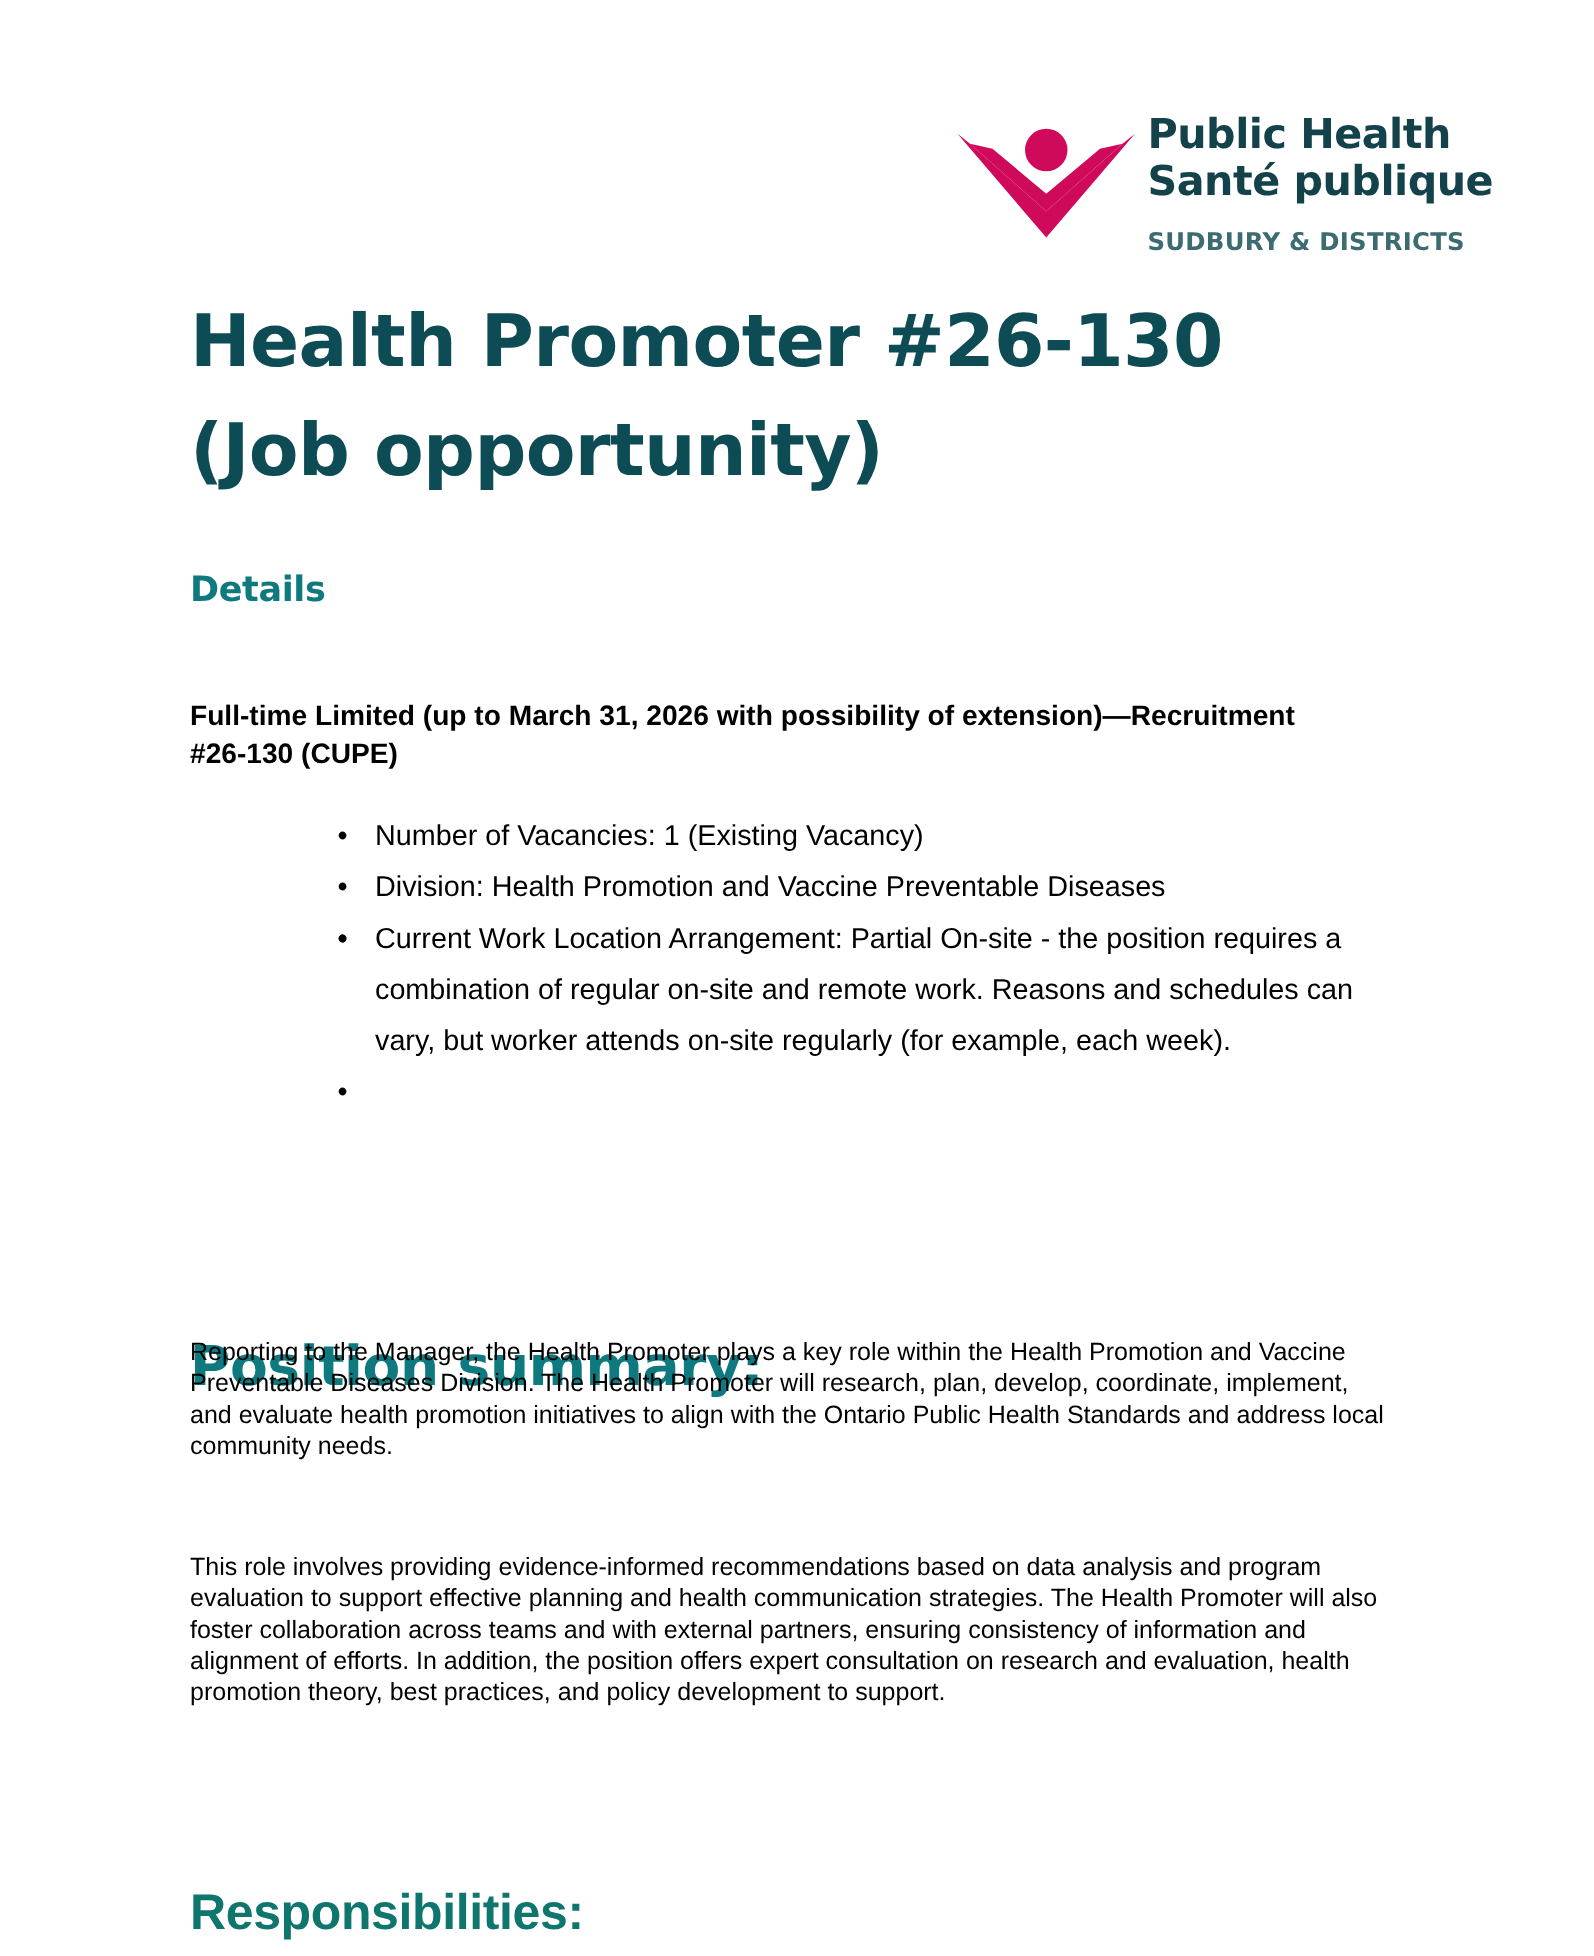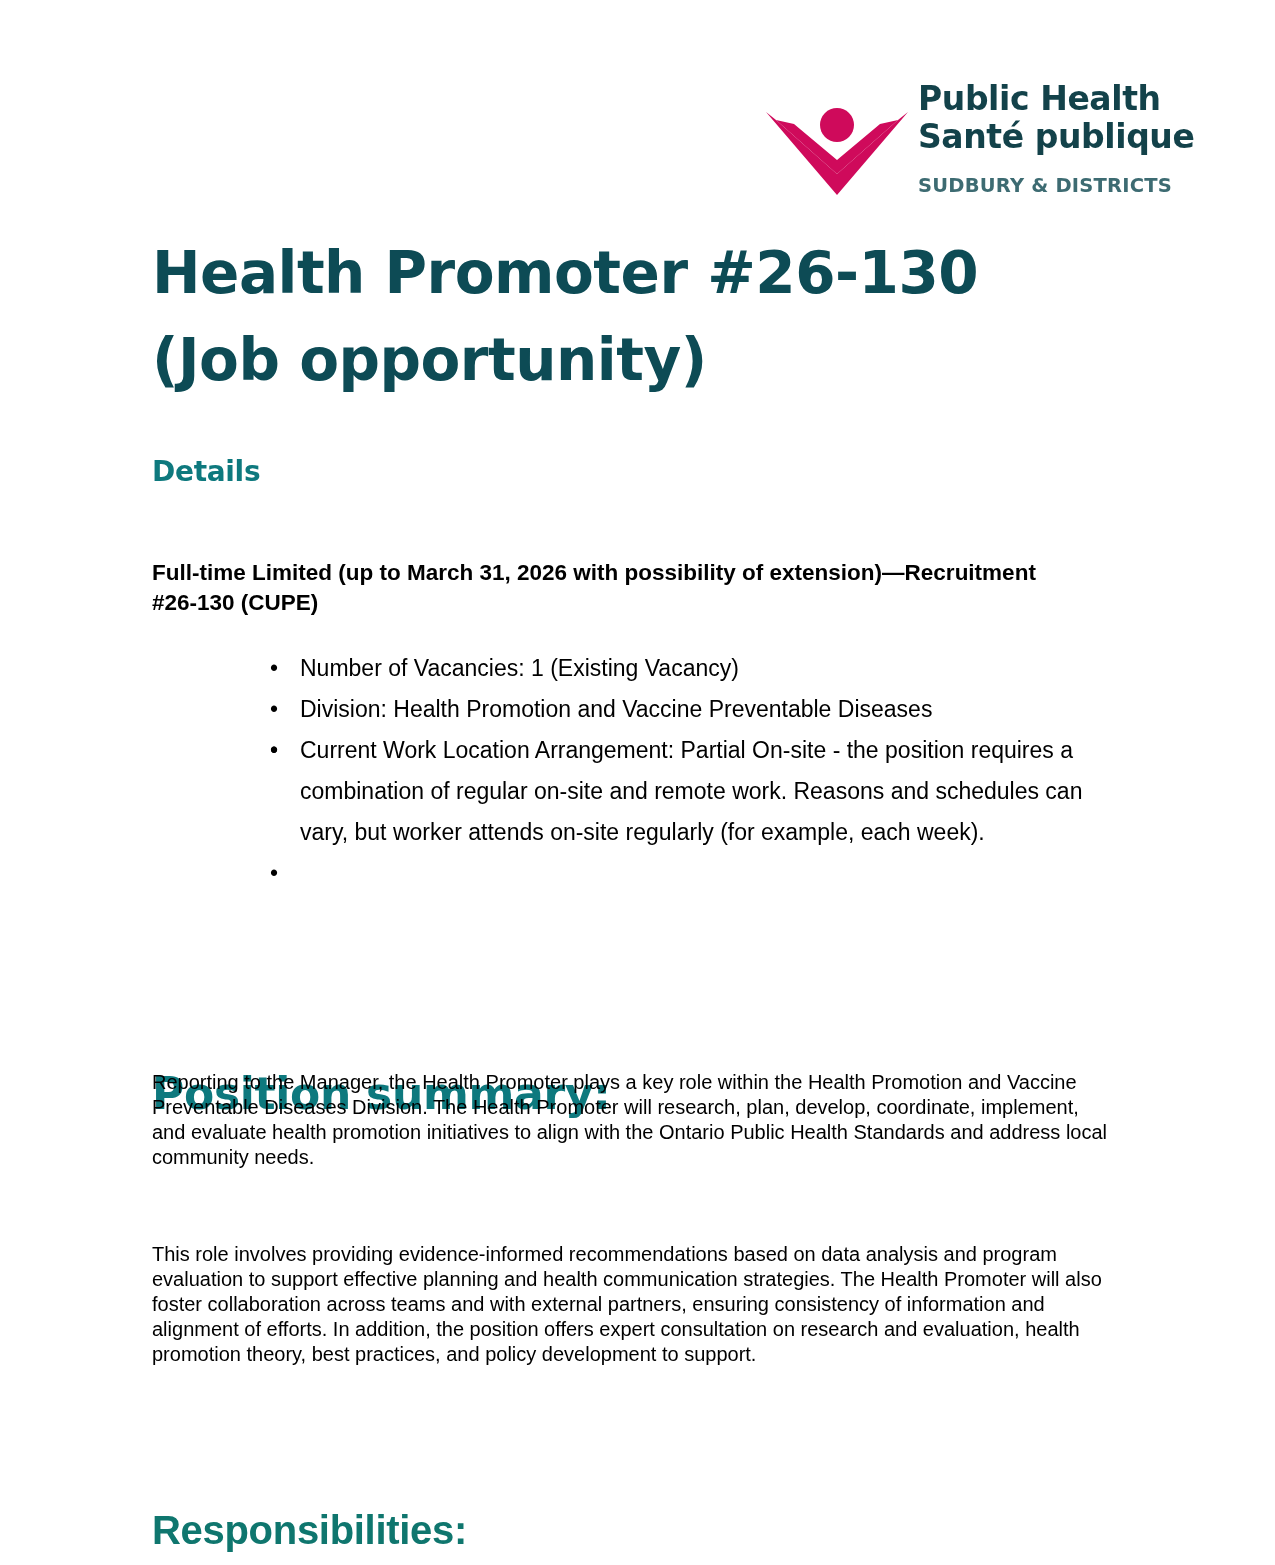--- a/index.html
+++ b/index.html
@@ -25,21 +25,21 @@
   }
 
   
   .logo-block {
     position: absolute;
     top: 88px;
     left: 762px;
     width: 365px;
     height: 110px;
     display: flex;
-    align-items: flex-end;
+    align-items: center;
   }
   .logo-mark {
     width: 150px;
     height: 100px;
     position: relative;
     flex: 0 0 auto;
   }
   .logo-mark svg { display: block; }
 
   .logo-words {

